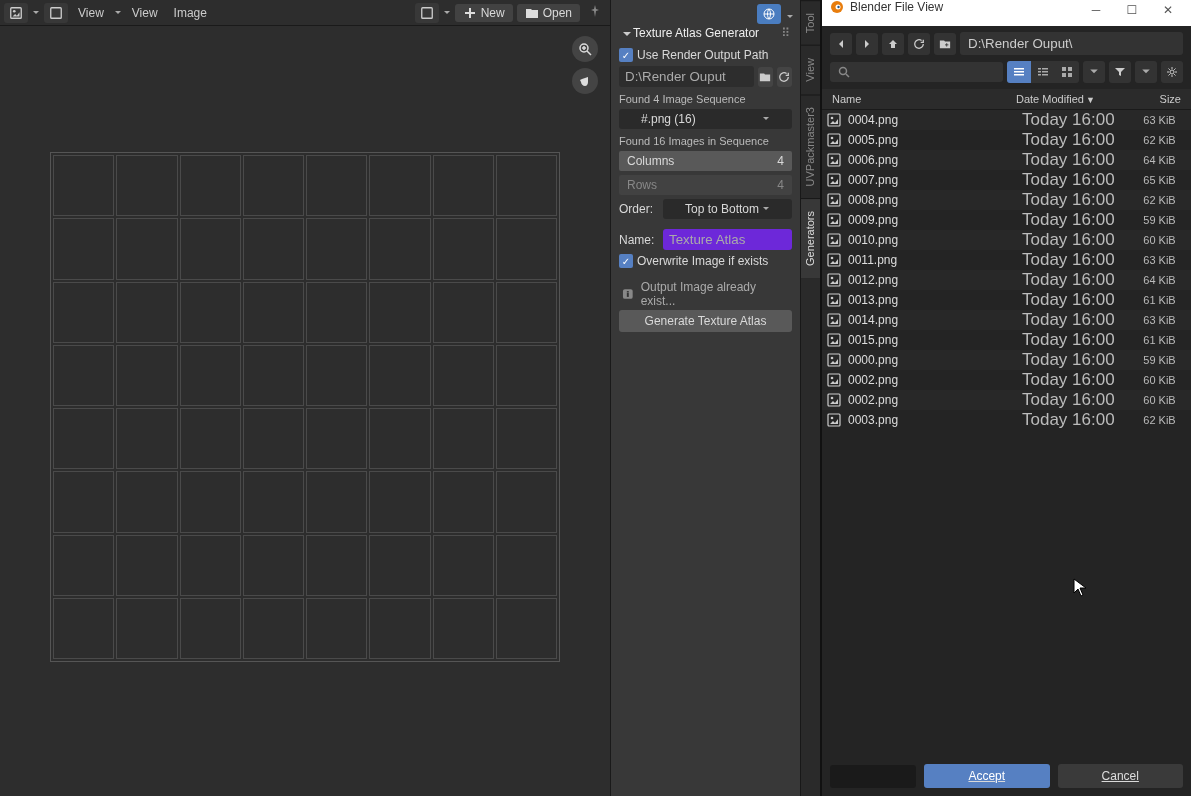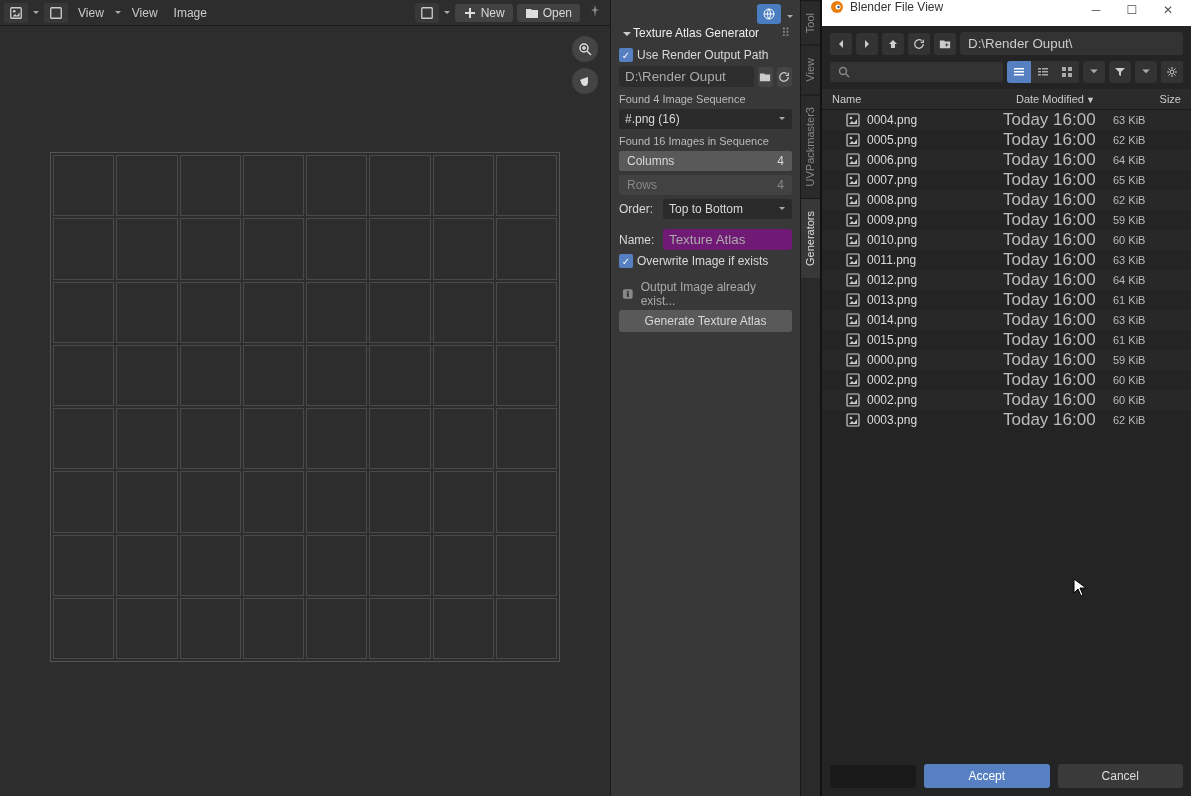--- a/index.html
+++ b/index.html
@@ -22,25 +22,25 @@
   
   .grid-canvas { position: absolute; left: 50px; top: 126px; width: 510px; height: 510px; border: 1px solid #555; }
   .grid-canvas td { border: 1px solid #4a4a4a; }
   
   
   .side-panel { width: 190px; background: #383838; border-left: 1px solid #1a1a1a; padding: 8px; position: relative; }
   .panel-header { display: flex; align-items: flex-end; gap: 0; padding: 4px 2px; color: #eee; }
   .panel-header .collapse-icon { width: 12px; height: 12px; }
   .panel-row { margin: 4px 0; display: flex; align-items: center; gap: 4px; }
   .checkbox { width: 14px; height: 14px; background: #5680c2; border-radius: 2px; display: flex; align-items: center; justify-content: center; font-size: 10px; color: white; }
-  .text-input { background: #701a75; border: none; color: #aaa; padding: 3px 6px; border-radius: 3px; width: 100%; }
+  .text-input { background: #6d28d9; border: none; color: #aaa; padding: 3px 6px; border-radius: 3px; width: 100%; }
   .field-dark { background: #2d2d2d; }
   .num-field { display: flex; justify-content: space-between; background: #595959; padding: 3px 8px; border-radius: 2px; }
   .num-field.ro { background: #424242; color: #888; }
-  .dropdown { background: #2a2a2a; padding: 3px 6px; border-radius: 3px; display: flex; justify-content: space-between; align-items: center; }
+  .dropdown { background: #2a2a2a; padding: 3px 22px; border-radius: 3px; display: flex; justify-content: space-between; align-items: center; }
   .action-btn { background: #595959; text-align: center; padding: 4px; border-radius: 3px; cursor: pointer; }
   .info-row { display: flex; align-items: center; gap: 6px; color: #aaa; font-size: 12px; padding: 2px; }
   .icon-btn-small { width: 20px; height: 20px; background: #444; border-radius: 3px; display: flex; align-items: center; justify-content: center; }
   .dots { color: #888; }
   .section-label { font-size: 11px; color: #bbb; margin-top: 6px; }
   
   
   .vertical-tabs { width: 20px; background: #2a2a2a; display: flex; flex-direction: column; border-left: 1px solid #181818; }
   .vtab { writing-mode: vertical-rl; transform: rotate(180deg); padding: 12px 3px; font-size: 11px; color: #888; text-align: center; cursor: pointer; border-bottom: 1px solid #181818; }
   .vtab.active { background: #383838; color: #ddd; }
@@ -61,29 +61,29 @@
   .view-btn { width: 24px; height: 22px; display: flex; align-items: center; justify-content: center; cursor: pointer; }
   .view-btn.active { background: #5680c2; }
   
   .file-header { display: flex; padding: 4px 10px; background: #2b2b2b; font-size: 11px; color: #ccc; border-bottom: 1px solid #1a1a1a; }
   .file-header .col-name { flex: 1; }
   .file-header .col-date { width: 110px; }
   .file-header .col-size { width: 55px; text-align: right; }
   .sort-ind { font-size: 9px; margin-left: 2px; }
   
   .file-list { flex: 1; overflow-y: auto; }
-  .file-row { display: flex; align-items: center; padding: 2px 23px; height: 20px; }
+  .file-row { display: flex; align-items: center; padding: 2px 4px; height: 20px; }
   .file-row:nth-child(odd) { background: #282828; }
   .file-row:nth-child(even) { background: #242424; }
   .file-row .ficon { width: 16px; height: 16px; margin-right: 6px; }
   .file-row .fname { flex: 1; color: #ddd; }
   .file-row .fdate { width: 110px; color: #bbb; font-size: 17px; }
-  .file-row .fsize { width: 55px; text-align: left; color: #bbb; font-size: 11px; }
-  
-  .file-footer { padding: 8px; display: flex; gap: 8px; align-items: center; }
+  .file-row .fsize { width: 55px; text-align: center; color: #bbb; font-size: 11px; }
+  
+  .file-footer { padding: 8px; display: flex; gap: 8px; align-items: center; text-decoration: underline; }
   .filename-input { width: 86px; background: #1a1a1a; border: none; padding: 4px; border-radius: 3px; color: #ccc; }
   .accept-btn { flex: 1; background: #5680c2; color: #fff; padding: 5px; text-align: center; border-radius: 3px; cursor: pointer; }
   .cancel-btn { flex: 1; background: #3a3a3a; color: #ddd; padding: 5px; text-align: center; border-radius: 3px; cursor: pointer; }
   
   .cursor { position: absolute; pointer-events: none; }
   .globe-btn { width: 24px; height: 20px; background: #4a7dc0; border-radius: 3px; display: flex; align-items: center; justify-content: center; }
 </style>
 </head>
 <body>
 

